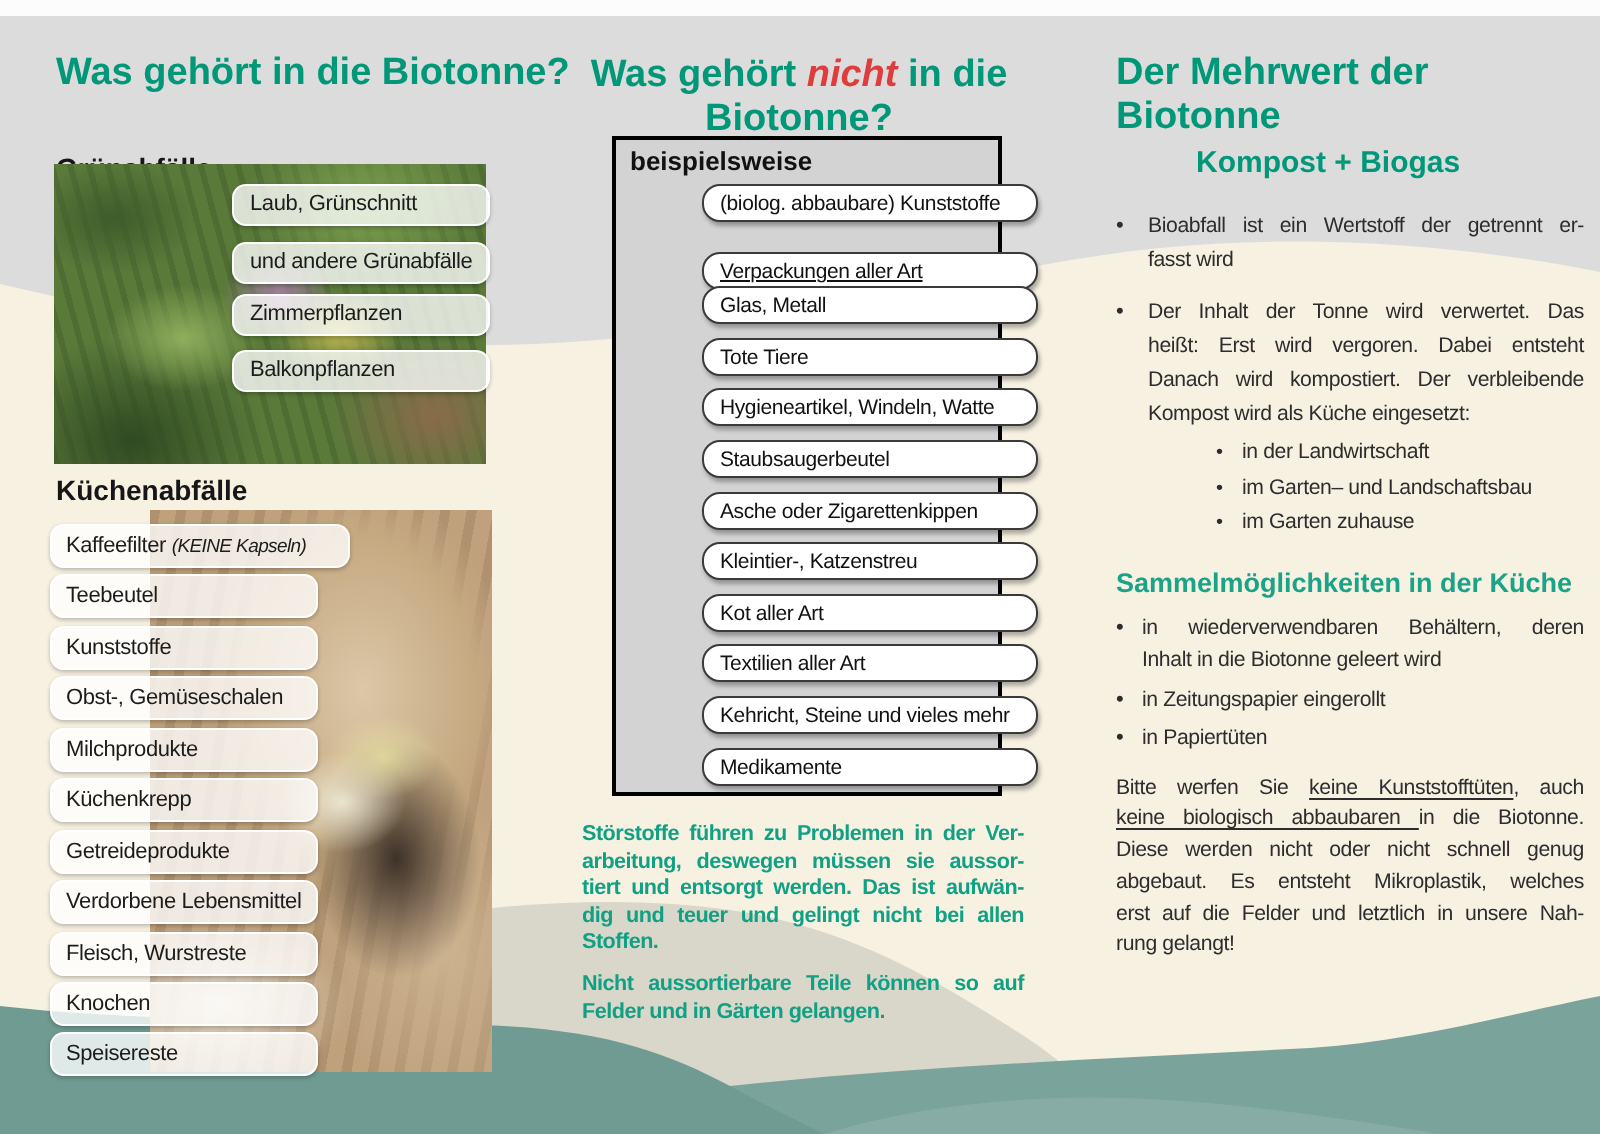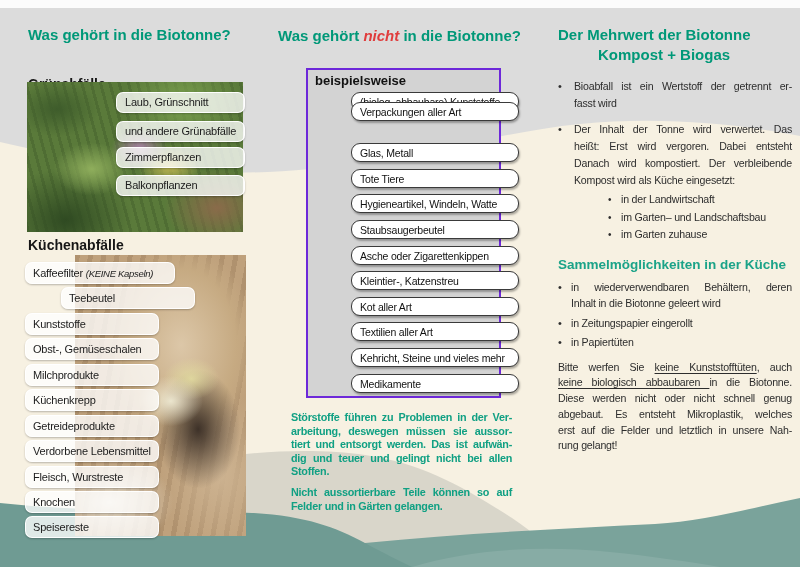--- a/index.html
+++ b/index.html
@@ -6,21 +6,21 @@
   .page{
     position:relative;width:800px;height:567px;overflow:hidden;
     background:#F7F1E2;
     font-family:"Liberation Sans", sans-serif;
     -webkit-font-smoothing:antialiased;
   }
   .bg{position:absolute;left:0;top:0;width:800px;height:567px;}
   .abs{position:absolute;}
 
   
-  .teal-title{font-size:15px;font-weight:bold;color:#009878;margin:0;}
+  .teal-title{font-size:19px;font-weight:bold;color:#009878;margin:0;}
   .black-h{font-size:14px;font-weight:bold;color:#161616;margin:0;}
   .red-emph{color:#E03C3C;font-style:italic;}
 
   
   .photo{position:absolute;}
   .photo-green{
     background-color:#5a7a3a;
     background-image:
       radial-gradient(ellipse 40px 28px at 52% 44%, rgba(169,127,168,.95) 0%, rgba(169,127,168,0) 70%),
       radial-gradient(ellipse 46px 30px at 66% 56%, rgba(205,191,85,.9) 0%, rgba(205,191,85,0) 70%),
@@ -55,21 +55,21 @@
   }
   .green-label{width:119px;height:19px;line-height:19px;font-size:11px;letter-spacing:-.2px;left:89px;}
   .kitchen-label{width:125px;height:20px;line-height:20px;font-size:11px;letter-spacing:-.2px;left:25px;padding-left:7px;}
   .kitchen-label.first{width:141px;}
   .note-italic{font-style:italic;font-size:9.5px;letter-spacing:-.3px;}
 
   
   .m-title{left:266px;top:27px;width:267px;text-align:center;}
   .graybox{
     left:306px;top:68px;width:195px;height:330px;
-    background:#D3D3D3;border:2px solid #6d28d9;box-sizing:border-box;
+    background:#D3D3D3;border:2px solid #000000;box-sizing:border-box;
   }
   .graybox-title{position:absolute;left:7px;top:3px;font-size:13px;font-weight:bold;color:#111;}
   .item-box{
     position:absolute;left:43px;width:168px;height:19px;line-height:19px;
     background:#fff;border:1.4px solid #3a3a3a;border-radius:9px;
     box-shadow:1px 2px 2px rgba(0,0,0,.3);
     font-size:10.5px;letter-spacing:-.2px;color:#111;
     padding-left:8px;box-sizing:border-box;white-space:nowrap;overflow:visible;
   }
   .teal-para{color:#10A083;font-weight:bold;font-size:10.8px;letter-spacing:-.25px;}
@@ -124,37 +124,37 @@
     <div class="photo-label green-label" style="top:93px;"><span>Balkonpflanzen</span></div>
   </div>
 
   <h2 class="abs black-h" style="left:28px;top:237px;">Küchenabfälle</h2>
 
   <div class="photo photo-kitchen" style="left:75px;top:255px;width:171px;height:281px;"></div>
 
   <div class="abs photo-label kitchen-label first" style="top:262px;">
     <span>Kaffeefilter </span><span class="note-italic">(KEINE Kapseln)</span>
   </div>
-  <div class="abs photo-label kitchen-label" style="top:287px;margin-left:36px;"><span>Teebeutel</span></div>
+  <div class="abs photo-label kitchen-label" style="top:287px;"><span>Teebeutel</span></div>
   <div class="abs photo-label kitchen-label" style="top:313px;"><span>Kunststoffe</span></div>
   <div class="abs photo-label kitchen-label" style="top:338px;"><span>Obst-, Gemüseschalen</span></div>
   <div class="abs photo-label kitchen-label" style="top:364px;"><span>Milchprodukte</span></div>
   <div class="abs photo-label kitchen-label" style="top:389px;"><span>Küchenkrepp</span></div>
   <div class="abs photo-label kitchen-label" style="top:415px;"><span>Getreideprodukte</span></div>
   <div class="abs photo-label kitchen-label" style="top:440px;"><span>Verdorbene Lebensmittel</span></div>
   <div class="abs photo-label kitchen-label" style="top:466px;"><span>Fleisch, Wurstreste</span></div>
   <div class="abs photo-label kitchen-label" style="top:491px;"><span>Knochen</span></div>
   <div class="abs photo-label kitchen-label" style="top:516px;"><span>Speisereste</span></div>
 
   <h1 class="abs teal-title m-title"><span>Was gehört </span><span class="red-emph">nicht</span><span> in die Biotonne?</span></h1>
 
   <div class="abs graybox">
     <div class="graybox-title">beispielsweise</div>
     <div class="item-box" style="top:22px;">(biolog. abbaubare) Kunststoffe</div>
-    <div class="item-box" style="top:32px;">Verpackungen aller Art</div>
+    <div class="item-box" style="top:56px;text-decoration:underline;">Verpackungen aller Art</div>
     <div class="item-box" style="top:73px;">Glas, Metall</div>
     <div class="item-box" style="top:99px;">Tote Tiere</div>
     <div class="item-box" style="top:124px;">Hygieneartikel, Windeln, Watte</div>
     <div class="item-box" style="top:150px;">Staubsaugerbeutel</div>
     <div class="item-box" style="top:176px;">Asche oder Zigarettenkippen</div>
     <div class="item-box" style="top:201px;">Kleintier-, Katzenstreu</div>
     <div class="item-box" style="top:227px;">Kot aller Art</div>
     <div class="item-box" style="top:252px;">Textilien aller Art</div>
     <div class="item-box" style="top:278px;">Kehricht, Steine und vieles mehr</div>
     <div class="item-box" style="top:304px;">Medikamente</div>

